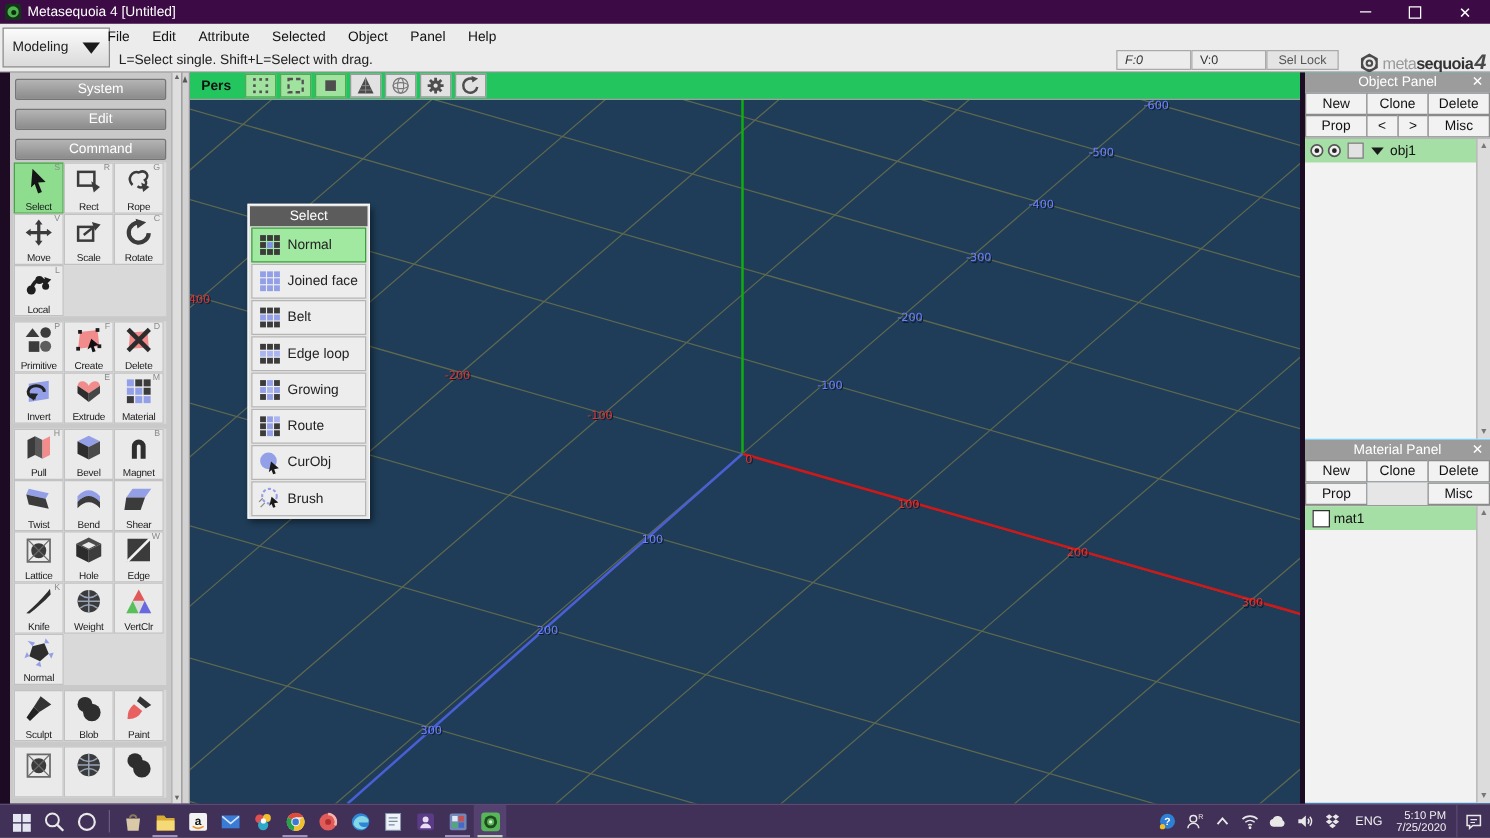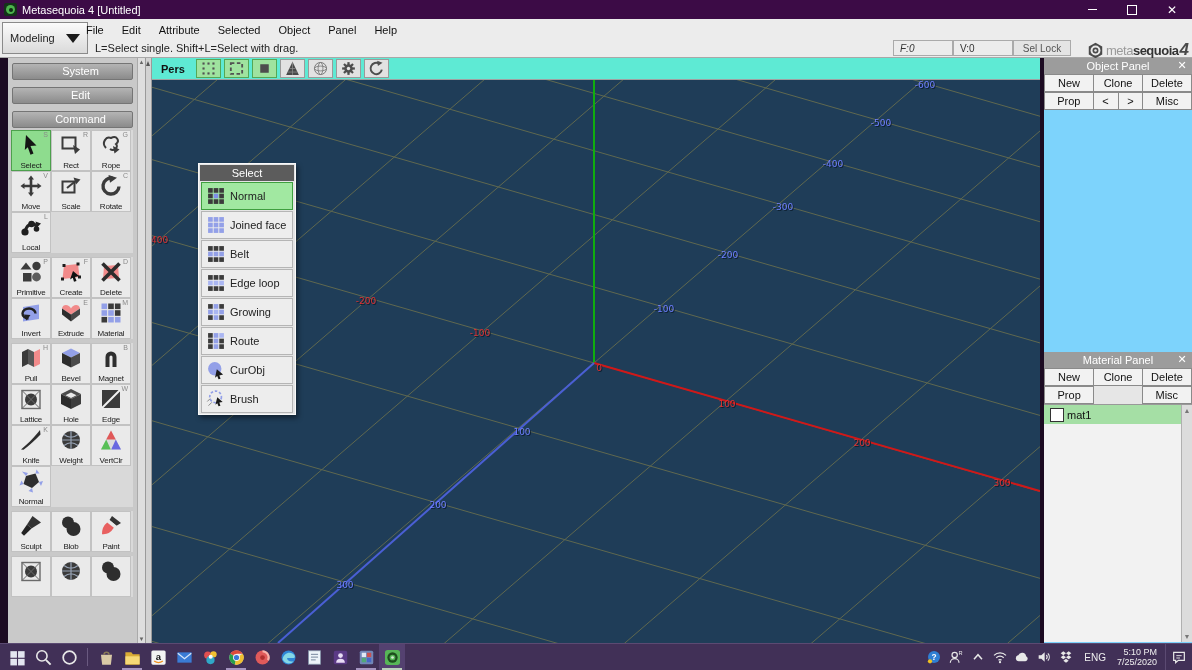--- a/index.html
+++ b/index.html
@@ -44,21 +44,21 @@
   .tcell{position:relative;width:38px;height:39px;background:#eaeaea;border:1px solid #c2c2c2;flex:0 0 auto;}
   .tcell.empty{background:transparent;border-color:transparent;}
   .tcell.sel{background:#8edc8e;border-color:#4da04d;}
   .tcell svg{position:absolute;left:7px;top:2px;}
   .tcell .tlabel{position:absolute;bottom:0px;left:0;width:100%;text-align:center;font-size:8px;color:#1a1a1a;letter-spacing:-0.2px;}
   .tcell .thot{position:absolute;top:0px;right:2px;font-size:7px;color:#8a8a8a;}
   
   .vsplit{position:absolute;left:145px;top:58px;width:7px;height:585px;background:#d2d2d2;border-left:1px solid #9a9a9a;border-right:1px solid #9a9a9a;box-sizing:border-box;}
   .vsplit .grip{position:absolute;top:3px;left:0px;width:0;height:0;border-left:2.5px solid transparent;border-right:2.5px solid transparent;border-bottom:5px solid #555;}
   
-  .vtoolbar{position:absolute;left:152px;top:58px;width:1024px;height:22px;background:#5eead4;border-bottom:1px solid #a0a0a0;display:flex;align-items:center;box-sizing:border-box;}
+  .vtoolbar{position:absolute;left:152px;top:58px;width:1024px;height:22px;background:#22c55e;border-bottom:1px solid #a0a0a0;display:flex;align-items:center;box-sizing:border-box;}
   .pers{font-size:11px;font-weight:bold;color:#111;margin:0 11px 0 9px;}
   .vtb{width:25px;height:19px;border:1px solid #9a9a9a;background:#e2e2e2;margin-right:3px;display:flex;align-items:center;justify-content:center;box-sizing:border-box;}
   .vtb.active{background:#9fe39f;border-color:#55a855;}
   .vtb-right{margin-left:auto;display:flex;align-items:center;margin-right:6px;}
   .vtb.flat{border:none;background:none;width:22px;}
   
   .viewport{position:absolute;left:152px;top:80px;width:888px;height:563px;background:#1f3d58;overflow:hidden;}
   .viewport svg{position:absolute;left:0;top:0;}
   .axlabel{position:absolute;font-size:9px;font-family:"DejaVu Sans",sans-serif;transform:translate(-50%,-50%);text-shadow:1px 1px 0 #0c1d2c;white-space:nowrap;}
   .axlabel.x{color:#e03030;} .axlabel.z{color:#6e7eff;}
@@ -320,20 +320,43 @@
             <svg width="24" height="24" viewBox="0 0 24 24">
               <path d="M6.5 21 L6.5 11 A5.5 5.5 0 0 1 17.5 11 L17.5 21 L13.5 21 L13.5 11 A1.5 1.5 0 0 0 10.5 11 L10.5 21 z" fill="#2e2e2e"></path>
             </svg>
             <span class="thot">B</span>
             <span class="tlabel">Magnet</span>
           </span>
         </div>
         <div class="trow">
           <span class="tcell">
             <svg width="24" height="24" viewBox="0 0 24 24">
+              <polygon points="4,4 20,7.5 17.5,12 2,8.5" fill="#93a0e8"></polygon>
+              <polygon points="2,8.5 17.5,12 20,20 4,16.5" fill="#3b3b3b"></polygon>
+            </svg>
+            <span class="tlabel">Twist</span>
+          </span>
+          <span class="tcell">
+            <svg width="24" height="24" viewBox="0 0 24 24">
+              <path d="M3 10 Q12 0.5 21 10 L21 14.5 Q12 5 3 14.5 z" fill="#93a0e8"></path>
+              <path d="M3 14.5 Q12 5 21 14.5 L21 19.5 Q12 10 3 19.5 z" fill="#3b3b3b"></path>
+            </svg>
+            <span class="tlabel">Bend</span>
+          </span>
+          <span class="tcell">
+            <svg width="24" height="24" viewBox="0 0 24 24">
+              <polygon points="7,4 22,4 17,11 2,11" fill="#93a0e8"></polygon>
+              <polygon points="2,11 17,11 13.5,21 0.5,21" fill="#3b3b3b"></polygon>
+            </svg>
+            <span class="tlabel">Shear</span>
+          </span>
+        </div>
+        <div class="trow">
+          <span class="tcell">
+            <svg width="24" height="24" viewBox="0 0 24 24">
               <circle cx="12" cy="12.5" r="6" fill="#3b3b3b"></circle>
               <rect x="3" y="3.5" width="18" height="18" fill="none" stroke="#6a6a6a" stroke-width="1.4"></rect>
               <line x1="3" y1="3.5" x2="21" y2="21.5" stroke="#6a6a6a"></line>
               <line x1="21" y1="3.5" x2="3" y2="21.5" stroke="#6a6a6a"></line>
             </svg>
             <span class="tlabel">Lattice</span>
           </span>
           <span class="tcell">
             <svg width="24" height="24" viewBox="0 0 24 24">
               <polygon points="12,2 22,7 12,12 2,7" fill="#4c4c4c"></polygon>
@@ -724,20 +747,39 @@
       <span class="rp-btn w3">New</span>
       <span class="rp-btn w3">Clone</span>
       <span class="rp-btn w3">Delete</span>
     </div>
     <div class="rp-row">
       <span class="rp-btn w2">Prop</span>
       <span class="rp-btn w1">&lt;</span>
       <span class="rp-btn w1">&gt;</span>
       <span class="rp-btn w2">Misc</span>
     </div>
+    <div class="rp-list" style="height:240px;">
+      <div class="itemrow">
+        <svg width="13" height="13" viewBox="0 0 24 24">
+            <circle cx="12" cy="12" r="8.5" fill="#f0f0f0" stroke="#555" stroke-width="2.5"></circle>
+            <circle cx="12" cy="12" r="3.5" fill="#222"></circle>
+          </svg>
+        <svg width="13" height="13" viewBox="0 0 24 24">
+            <circle cx="12" cy="12" r="8.5" fill="#f0f0f0" stroke="#555" stroke-width="2.5"></circle>
+            <circle cx="12" cy="12" r="3.5" fill="#222"></circle>
+          </svg>
+        <span class="chk"></span>
+        <span class="dd-caret"></span>
+        <span>obj1</span>
+      </div>
+      <div class="rp-sb">
+          <span class="up">▲</span>
+          <span class="dn">▼</span>
+        </div>
+    </div>
   </div>
 
   <div class="rpanel rp-mat">
     <div class="rp-title"><span>Material Panel</span><span class="rp-x">✕</span></div>
     <div class="rp-row">
       <span class="rp-btn w3">New</span>
       <span class="rp-btn w3">Clone</span>
       <span class="rp-btn w3">Delete</span>
     </div>
     <div class="rp-row">

